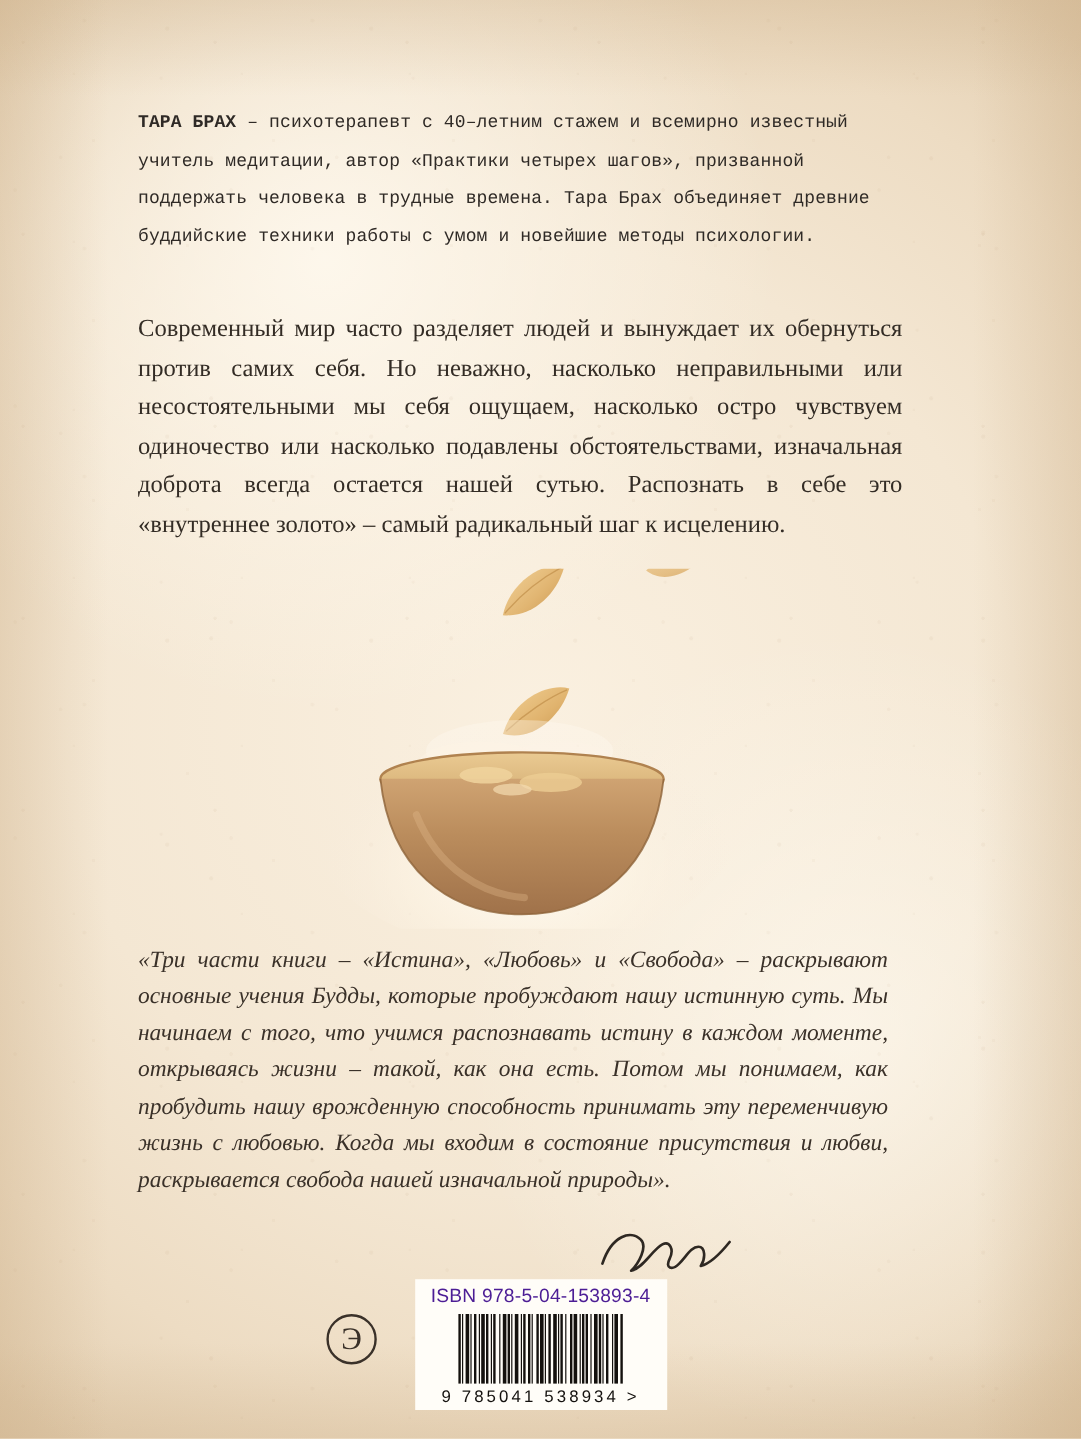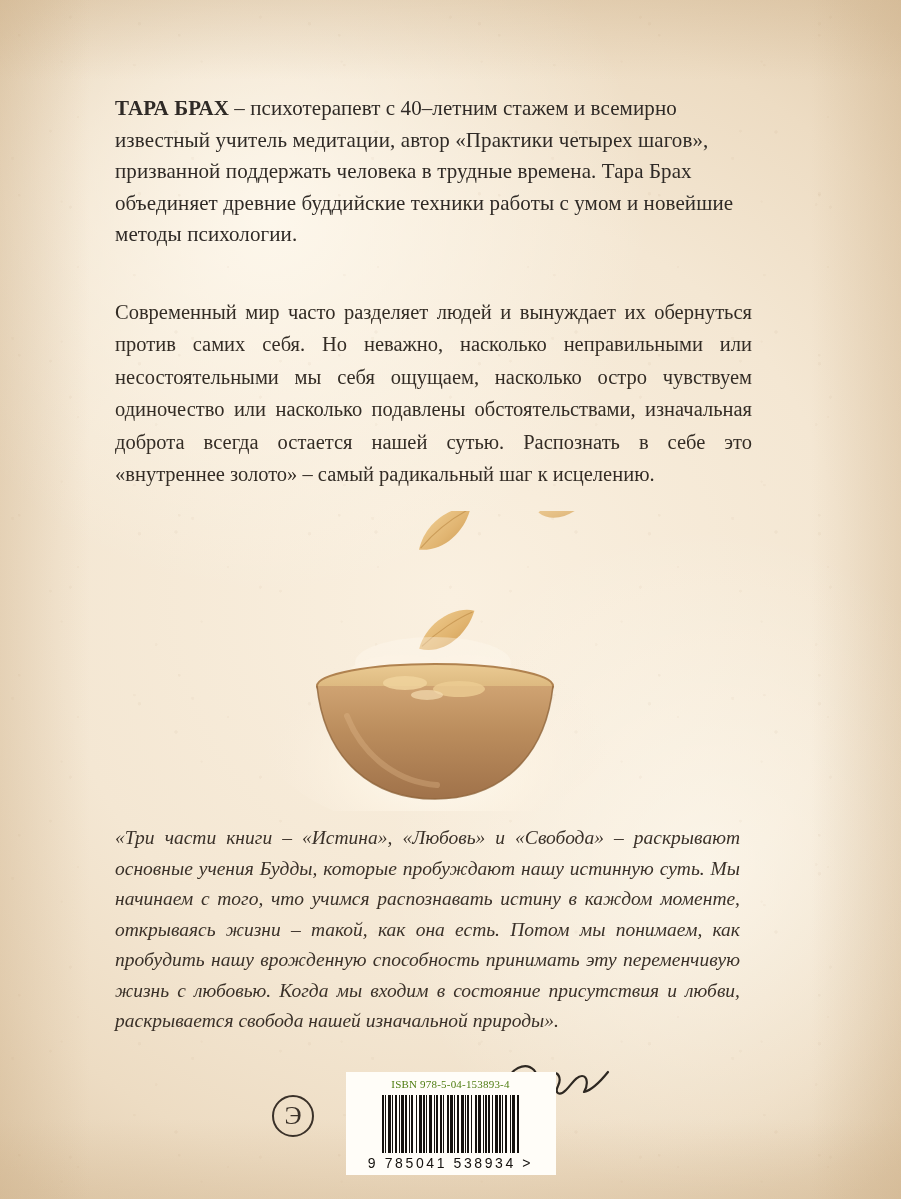--- a/index.html
+++ b/index.html
@@ -57,22 +57,22 @@
   }
 
   .content {
     position: relative;
     z-index: 3;
     padding: 0 115px;
   }
 
   .author-block {
     padding-top: 72px;
-    font-family: Liberation Serif, serif;
-    font-size: 21px;
+    font-family: Liberation Mono, monospace;
+    font-size: 15px;
     line-height: 31.5px;
     color: #2f2a26;
     letter-spacing: .1px;
     max-width: 620px;
   }
   .author-block .name {
     font-weight: 700;
   }
 
   .body-block {
@@ -137,24 +137,24 @@
     line-height: 1;
   }
   .barcode-box {
     background: #fffdf8;
     width: 190px;
     padding: 6px 10px 4px 10px;
     box-sizing: content-box;
     text-align: center;
   }
   .isbn-text {
-    font-family: Liberation Serif, serif;
-    font-size: 11px;
+    font-family: Liberation Sans, sans-serif;
+    font-size: 16px;
     letter-spacing: .2px;
-    color: #4d7c0f;
+    color: #4c1d95;
     margin-bottom: 5px;
     white-space: nowrap;
   }
   .bars {
     height: 58px;
     display: flex;
     align-items: stretch;
     gap: 0;
     justify-content: center;
   }

